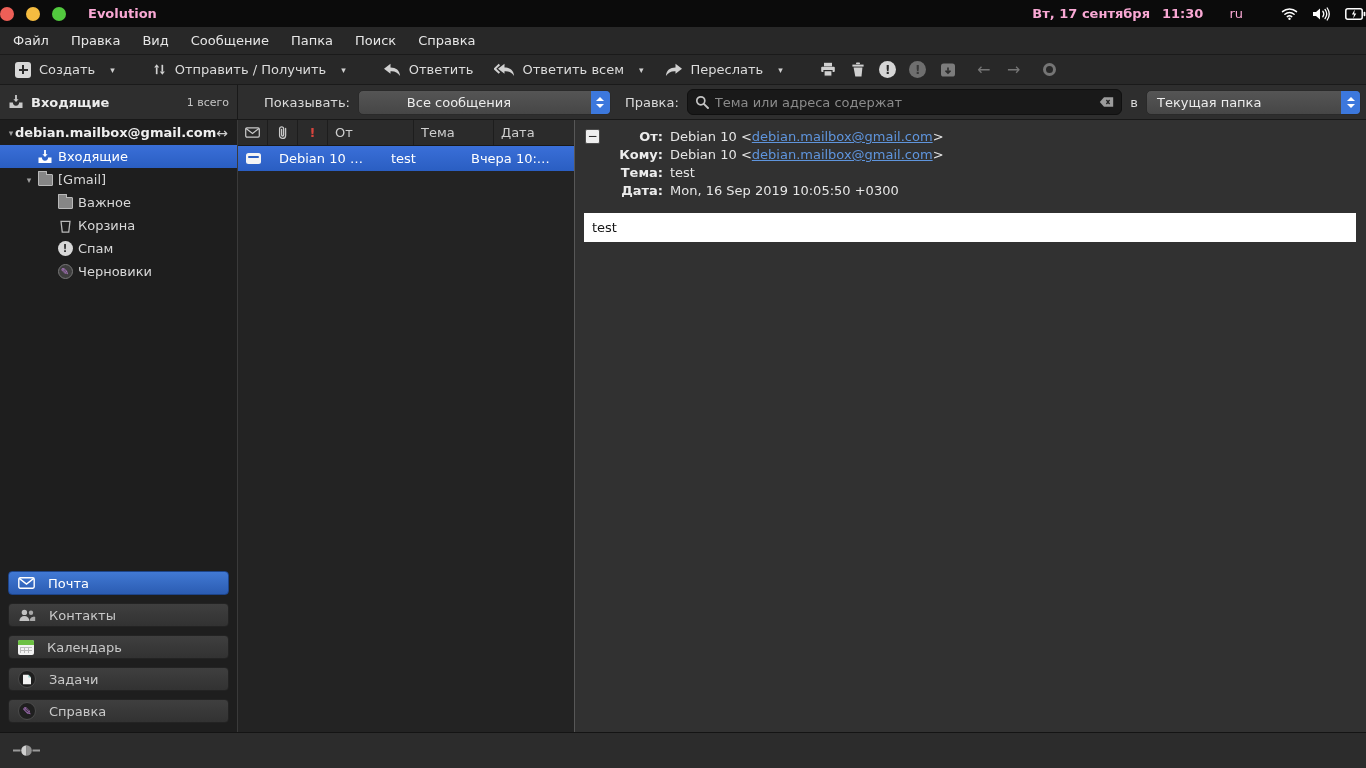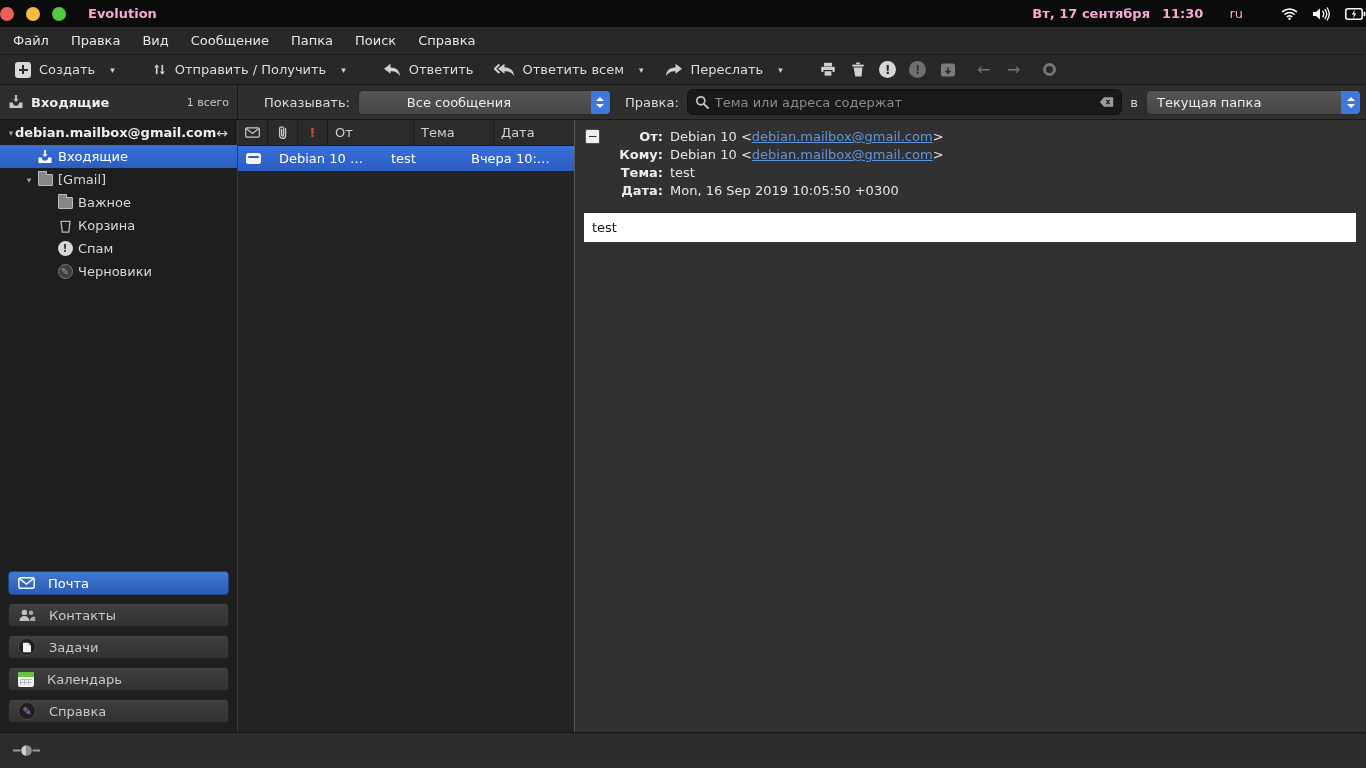--- a/index.html
+++ b/index.html
@@ -372,31 +372,31 @@
               <circle cx="6.4" cy="4.4" r="2.7" fill="#c2c2c2"></circle>
               <path d="M1.4 13a5 5 0 0 1 10 0Z" fill="#c2c2c2"></path>
               <circle cx="13" cy="4.8" r="2.2" fill="#a9a9a9"></circle>
               <path d="M11.6 13a4.2 4.2 0 0 1 5.6-4Л17 13Z" fill="#a9a9a9"></path>
               <path d="M12 13a4.2 4.2 0 0 1 5.2-4.1V13Z" fill="#a9a9a9"></path>
             </svg>
         </span>
         <span class="lbl">Контакты</span>
       </div>
       <div class="swbtn">
+        <span class="cal-glyph"></span>
+        <span class="lbl">Календарь</span>
+      </div>
+      <div class="swbtn">
         <span class="dark-circle">
           <svg width="10" height="11" viewBox="0 0 10 11">
               <path d="M1 0.8h5.4L9 3.4V10.2H1Z" fill="#f2f2f2"></path>
               <path d="M6.4 0.8 9 3.4H6.4Z" fill="#8fd0c8"></path>
             </svg>
         </span>
         <span class="lbl">Задачи</span>
-      </div>
-      <div class="swbtn">
-        <span class="cal-glyph"></span>
-        <span class="lbl">Календарь</span>
       </div>
       <div class="swbtn">
         <span class="dark-circle">
             <span class="pencil" style="font-size:11px">✎</span>
           </span>
         <span class="lbl">Справка</span>
       </div>
     </div>
   </div>
 

